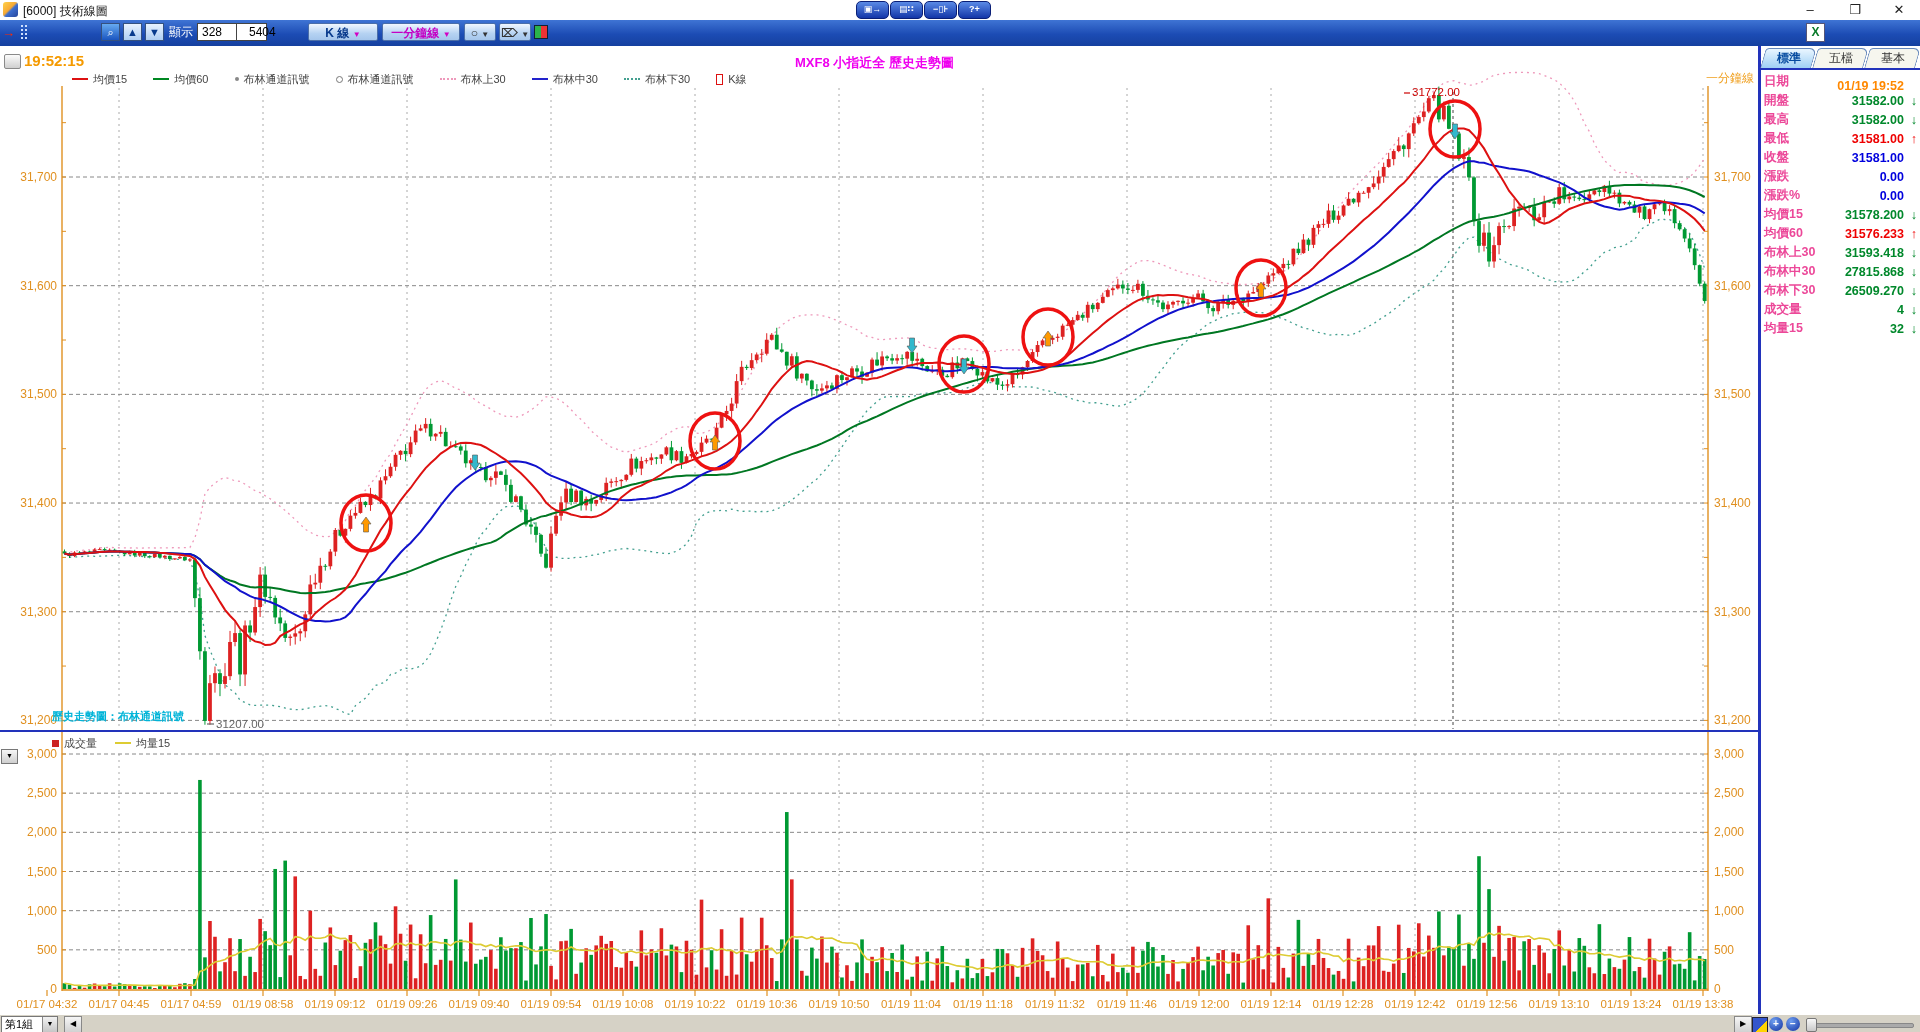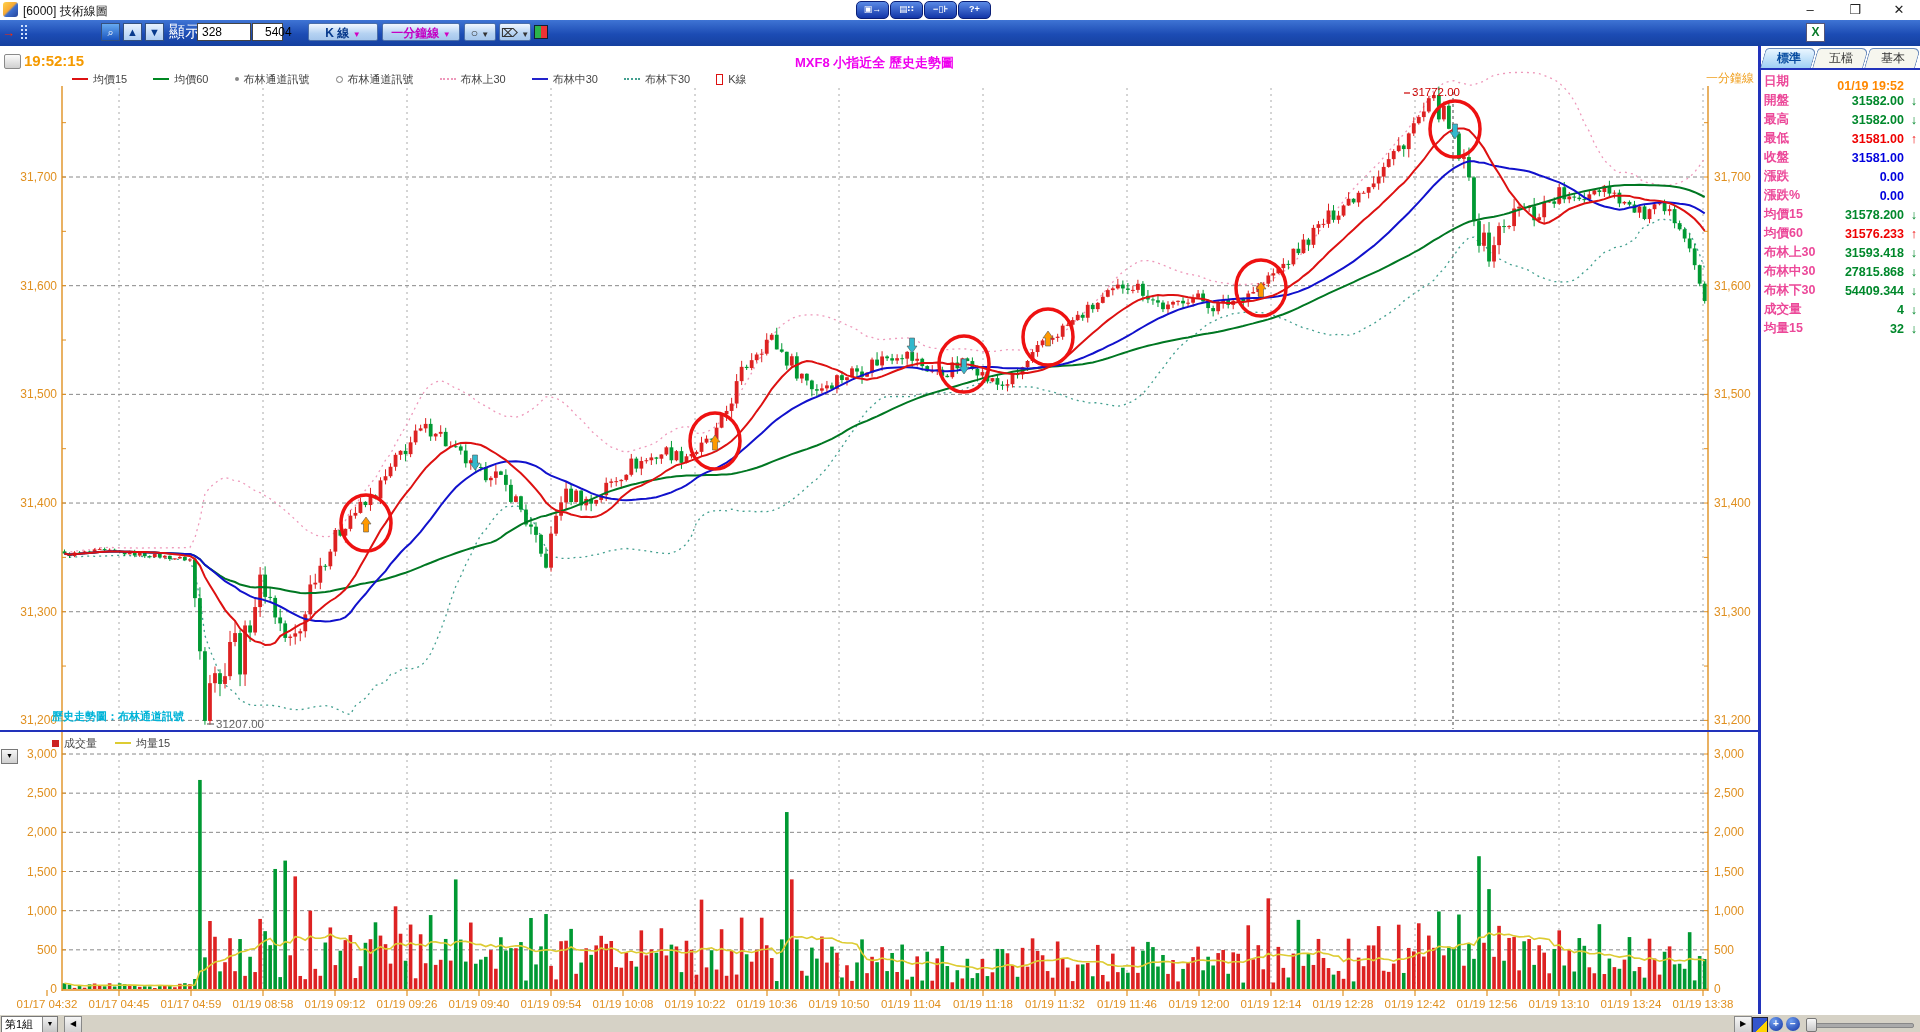--- a/index.html
+++ b/index.html
@@ -19,21 +19,21 @@
     background:linear-gradient(#3f74d4,#1c4cb4 55%,#15409f);border-bottom:1px solid #0c2d7a;}
   .tb{position:absolute;top:3px;height:18px;box-sizing:border-box;}
   .grip{left:2px;top:5px;color:#ff2a00;font-weight:bold;font-size:13px;}
   .gripdots{left:20px;top:4px;width:8px;height:16px;
     background-image:radial-gradient(#cfe0ff 1px,transparent 1.2px);background-size:4px 4px;}
   .combo{background:#fff;border:1px solid #5a5a5a;font-size:12px;color:#000;line-height:16px;padding-left:4px;margin-top:48px;}
   .combo .dd{position:absolute;right:0;top:0;width:15px;height:16px;background:linear-gradient(#f4f4f4,#c9c9c9);
     border-left:1px solid #888;color:#111;font-size:8px;text-align:center;line-height:16px;}
   .sqbtn{background:linear-gradient(#e8f2ff,#aecdf2);border:1px solid #35517f;text-align:center;
     font-size:11px;line-height:16px;color:#083a8c;}
-  .lbl{color:#fff;font-size:16px;line-height:18px;}
+  .lbl{color:#fff;font-size:12px;line-height:18px;}
   .inp{background:#fff;border:1px solid #444;font-size:12px;padding-left:4px;line-height:16px;color:#000;}
   .bigbtn{background:linear-gradient(#f0f7ff,#b5d2f2 60%,#a5c6ec);border:1px solid #4b6ea8;border-radius:2px;
     text-align:center;font-size:12px;font-weight:bold;line-height:18px;}
   .caret{color:#d400c4;font-size:8px;}
   
   #content{position:absolute;left:0;top:46px;width:1920px;height:968px;background:#fff;}
   #clockicon{position:absolute;left:4px;top:8px;width:15px;height:13px;background:linear-gradient(#fcfcfc,#cfcfcf);
     border:1px solid #8a8a8a;border-radius:2px;}
   #clock{position:absolute;left:24px;top:6px;font-size:15px;font-weight:bold;color:#f59a00;}
   #chart-title{position:absolute;left:795px;top:8px;font-size:13px;font-weight:bold;color:#ef00ef;}
@@ -106,21 +106,21 @@
   <div class="tb combo" style="left:30px;width:68px;">
     <span>MXF8</span>
     <span class="dd">▼</span>
   </div>
   <div class="tb sqbtn" style="left:101px;width:19px;background:linear-gradient(#66aaf0,#1a55c0);color:#fff;">⌕</div>
   <div class="tb sqbtn" style="left:123px;width:19px;">▲</div>
   <div class="tb sqbtn" style="left:145px;width:19px;">▼</div>
   <div class="tb lbl" style="left:169px;">顯示</div>
   <div class="tb inp" style="left:197px;width:54px;">328</div>
   <div class="tb lbl" style="left:244px;">/</div>
-  <div class="tb inp" style="left:252px;width:31px;padding-left:12px;">5404</div>
+  <div class="tb inp" style="left:236px;width:31px;padding-left:12px;">5404</div>
   <div class="tb bigbtn" style="left:308px;width:70px;color:#083a8c;">
     <span>K 線</span> <span class="caret">▼</span>
   </div>
   <div class="tb bigbtn" style="left:382px;width:78px;color:#c400c4;">
     <span>一分鐘線</span> <span class="caret">▼</span>
   </div>
   <div class="tb bigbtn" style="left:464px;width:32px;color:#333;">
     <span>○</span> <span class="caret" style="color:#333;">▼</span>
   </div>
   <div class="tb bigbtn" style="left:499px;width:32px;color:#333;">
@@ -1411,21 +1411,21 @@
           <span class="qval c-green">31593.418</span>
           <span class="qarr c-green">↓</span>
         </div>
         <div class="qrow">
           <span class="qlab">布林中30</span>
           <span class="qval c-green">27815.868</span>
           <span class="qarr c-green">↓</span>
         </div>
         <div class="qrow">
           <span class="qlab">布林下30</span>
-          <span class="qval c-green">54409.344</span>
+          <span class="qval c-green">26509.270</span>
           <span class="qarr c-green">↓</span>
         </div>
         <div class="qrow">
           <span class="qlab">成交量</span>
           <span class="qval c-green">4</span>
           <span class="qarr c-green">↓</span>
         </div>
         <div class="qrow">
           <span class="qlab">均量15</span>
           <span class="qval c-green">32</span>

